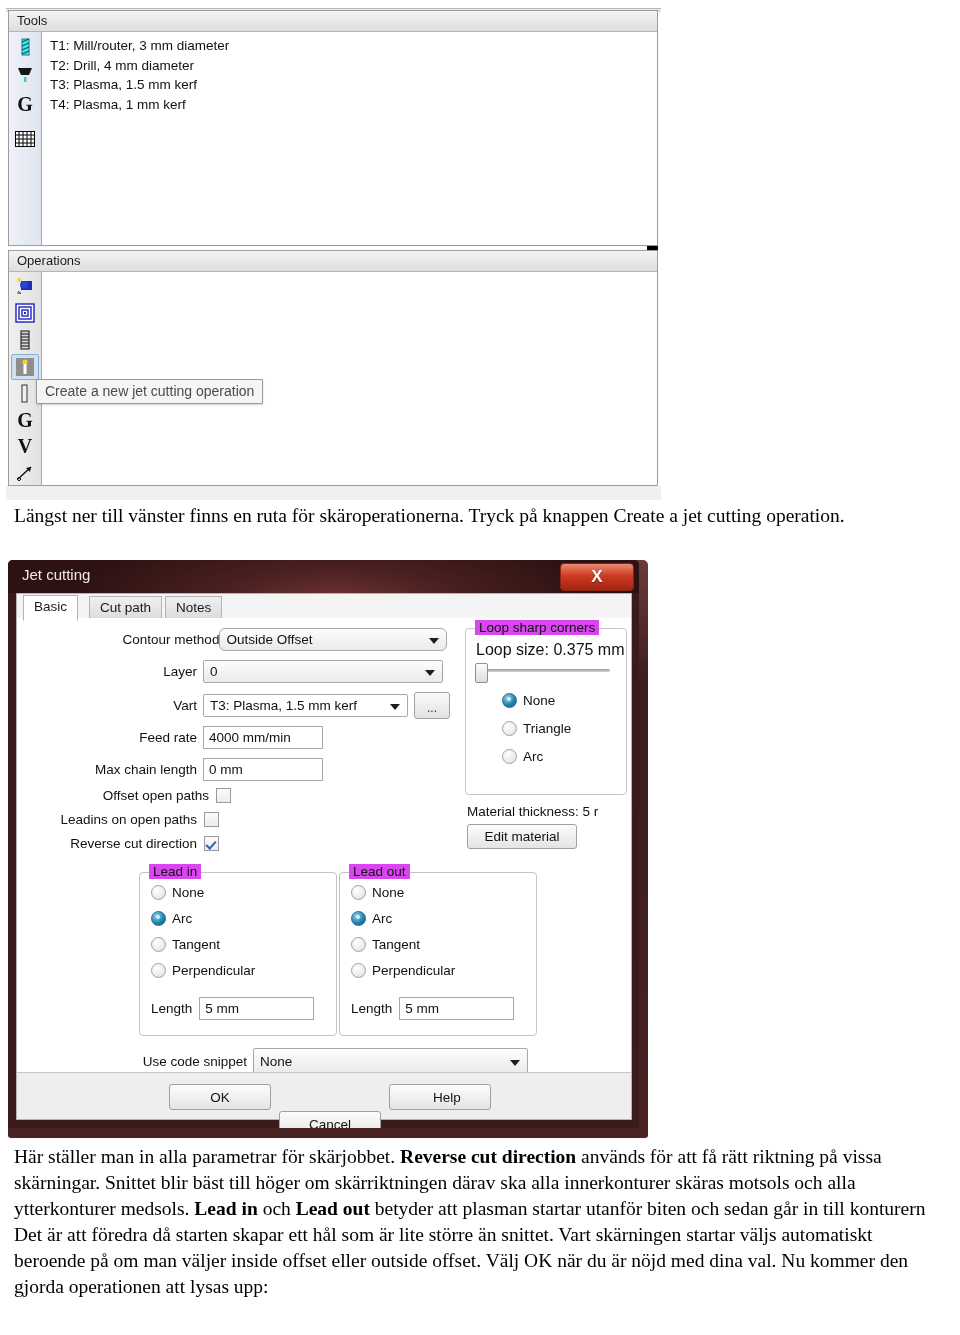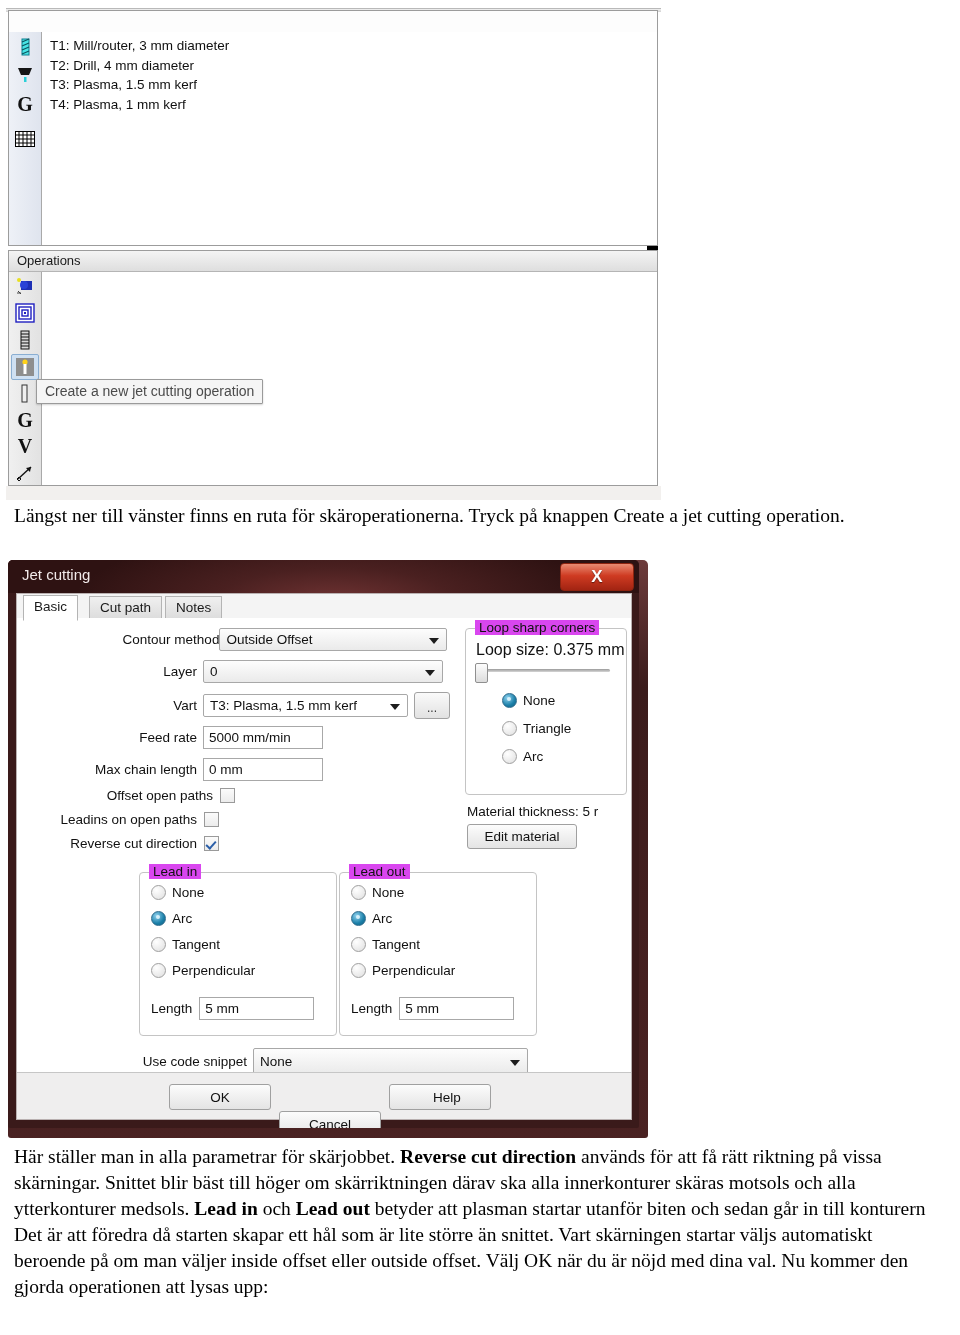--- a/index.html
+++ b/index.html
@@ -107,20 +107,21 @@
      background:#efeeee;border-top:1px solid #c6c6c6;}
 </style>
 </head>
 <body>
 
 <div id="top-shot">
   <div class="topline"></div>
   <div class="blackbar"></div>
 
   <div class="winpanel" style="left:8px;top:10px;width:648px;height:234px;">
+    <div class="panel-title">Tools</div>
     <div class="panel-body">
       <div class="icobar">
         <div class="ico">
           <svg width="13" height="20" viewBox="0 0 13 20">
             <rect x="3" y="1" width="7" height="16" fill="#49e4e4" stroke="#0c7f8f"></rect>
             <path d="M3 4 L10 1 M3 8 L10 5 M3 12 L10 9 M3 16 L10 13" stroke="#0b5560" stroke-width="1.2"></path>
           </svg>
         </div>
         <div class="ico">
           <svg width="18" height="22" viewBox="0 0 18 22">
@@ -217,21 +218,21 @@
       <div class="tabs">
         <div class="tab active" style="left:6px;">Basic</div>
         <div class="tab" style="left:72px;">Cut path</div>
         <div class="tab" style="left:148px;">Notes</div>
       </div>
 
       <div class="tabpage">
 
         <div class="frow" style="left:0;top:10px;width:430px;">
           <div class="flabel" style="width:180px;padding-left:32px;">Contour method</div>
-          <div class="combo" style="width:240px;">
+          <div class="combo" style="width:240px;border-radius:6px;">
             <span>Outside Offset</span>
             <span class="arrow"></span>
           </div>
         </div>
 
         <div class="frow" style="left:0;top:42px;width:430px;">
           <div class="flabel" style="width:180px;">Layer</div>
           <div class="combo" style="width:240px;margin-left:6px;">
             <span>0</span>
             <span class="arrow"></span>
@@ -242,29 +243,29 @@
           <div class="flabel" style="width:180px;">Vart</div>
           <div class="combo" style="width:205px;margin-left:6px;background:#fff;">
             <span>T3: Plasma, 1.5 mm kerf</span>
             <span class="arrow"></span>
           </div>
           <div class="dots" style="margin-left:6px;">...</div>
         </div>
 
         <div class="frow" style="left:0;top:108px;width:430px;">
           <div class="flabel" style="width:180px;">Feed rate</div>
-          <div class="txt" style="width:120px;margin-left:6px;">5000 mm/min</div>
+          <div class="txt" style="width:120px;margin-left:6px;">4000 mm/min</div>
         </div>
 
         <div class="frow" style="left:0;top:140px;width:430px;">
           <div class="flabel" style="width:180px;">Max chain length</div>
           <div class="txt" style="width:120px;margin-left:6px;">0 mm</div>
         </div>
 
-        <div class="frow" style="left:16px;top:170px;width:430px;">
+        <div class="frow" style="left:0;top:170px;width:430px;padding-left:12px;">
           <div class="flabel" style="width:180px;">Offset open paths</div>
           <div class="chk" style="margin-left:7px;"></div>
         </div>
 
         <div class="frow" style="left:0;top:194px;width:430px;">
           <div class="flabel" style="width:180px;">Leadins on open paths</div>
           <div class="chk" style="margin-left:7px;"></div>
         </div>
 
         <div class="frow" style="left:0;top:218px;width:430px;">

